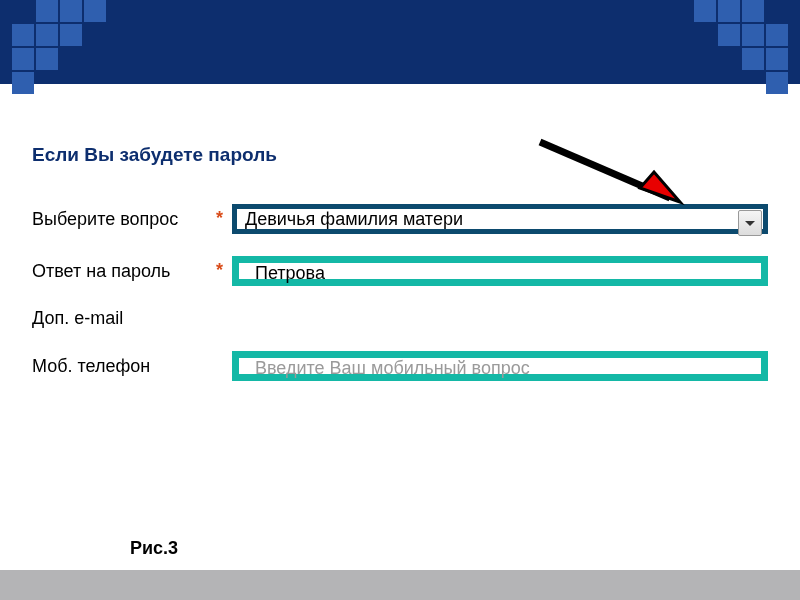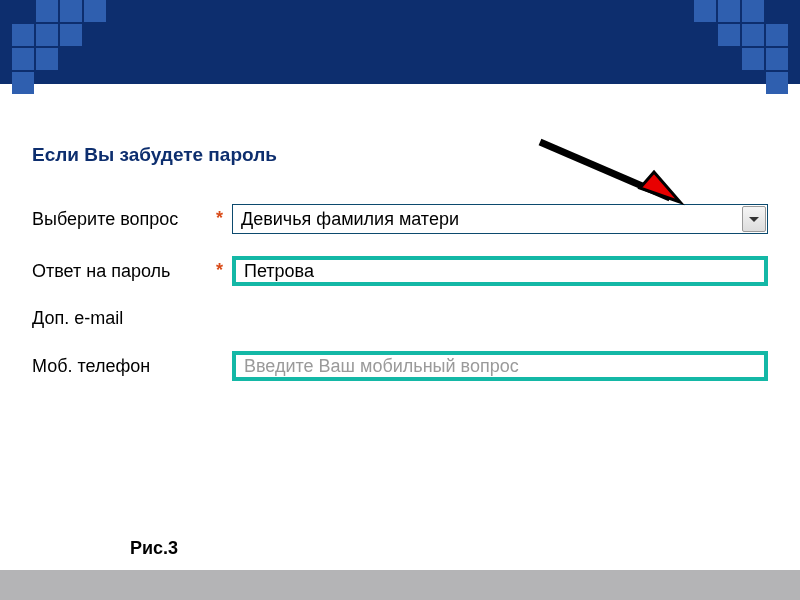--- a/index.html
+++ b/index.html
@@ -56,21 +56,21 @@
       margin-top: -2px;
     }
     .noreq { width: 16px; }
     .field-wrap {
       flex: 1;
       position: relative;
     }
     .select {
       width: 100%;
       height: 30px;
-      border: 1px solid #0c4a6e;
+      border: 5px solid #0c4a6e;
       background: #fff;
       display: flex;
       align-items: center;
       padding: 0 8px;
       font-size: 18px;
       color: #000;
       position: relative;
     }
     .select .dd-btn {
       position: absolute;
@@ -87,25 +87,25 @@
     }
     .select .dd-btn::after {
       content: "";
       border-left: 5px solid transparent;
       border-right: 5px solid transparent;
       border-top: 5px solid #333;
     }
     .input {
       width: 100%;
       height: 30px;
-      border: 4px solid #14b8a6;
+      border: 7px solid #14b8a6;
       background: #fff;
       display: flex;
-      align-items: center;
-      padding: 0 8px;
+      align-items: flex-start;
+      padding: 0 16px;
       font-size: 18px;
       color: #000;
     }
     .input.placeholder { color: #9a9a9a; }
 
     .figure-label {
       position: absolute;
       left: 130px;
       top: 538px;
       font-size: 18px;

